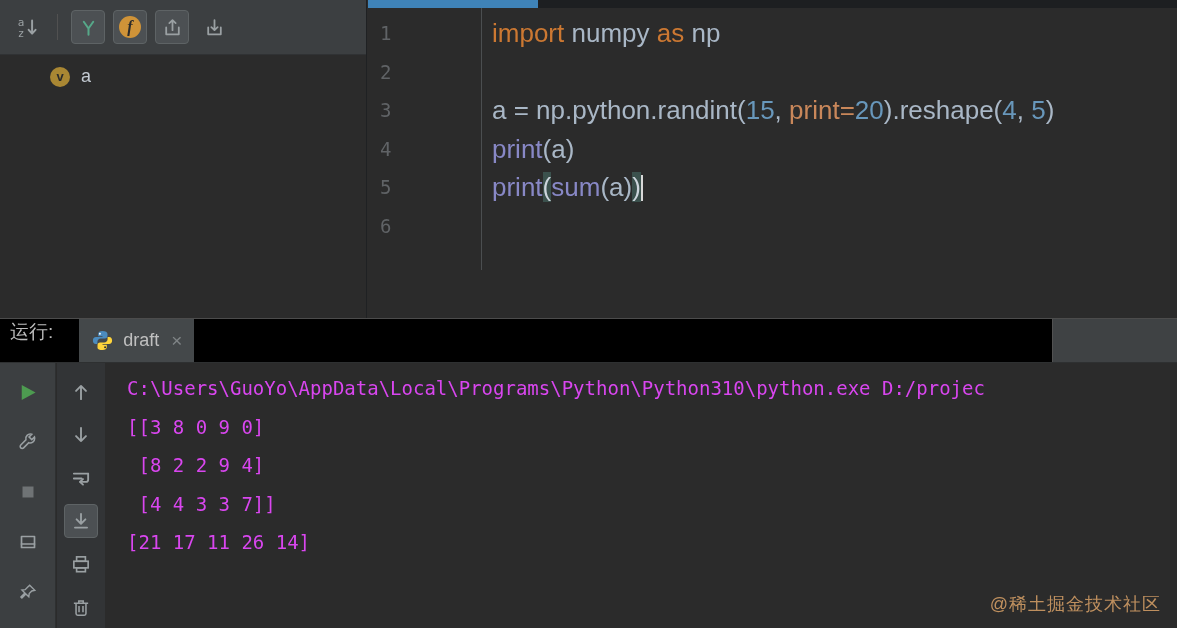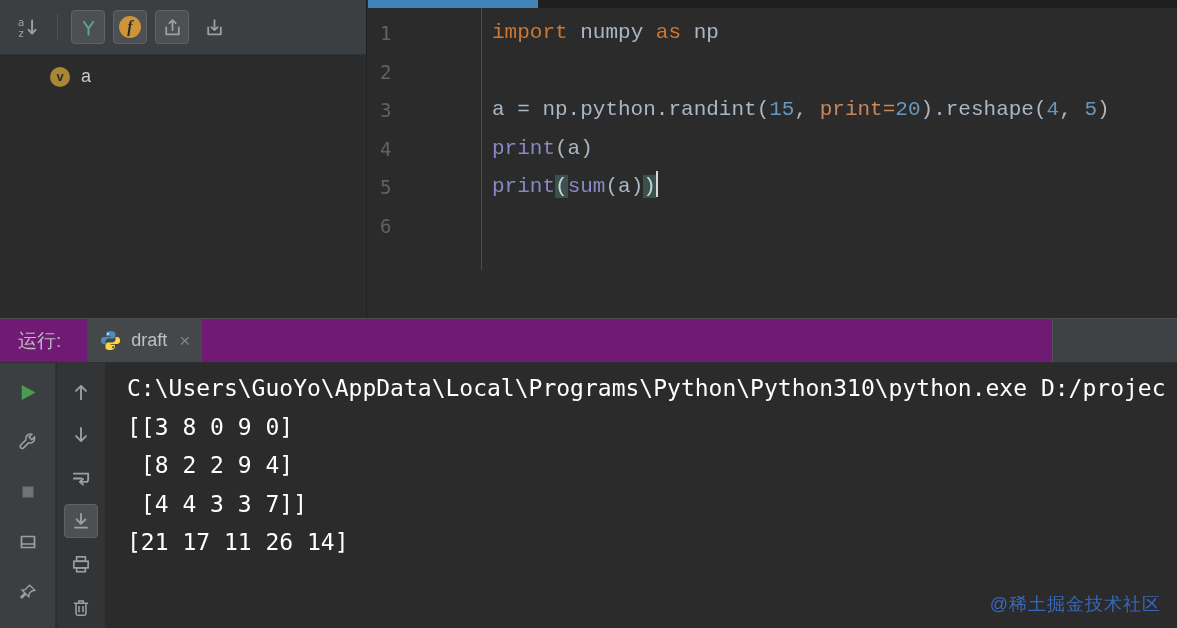--- a/index.html
+++ b/index.html
@@ -17,43 +17,43 @@
   .var-badge{width:20px;height:20px;border-radius:50%;background:#a98733;color:#2b2b2b;font-weight:bold;font-size:13px;display:flex;align-items:center;justify-content:center;flex:none}
   .tree-label{color:#c3cad2;font-size:18px}
 
   
   .editor{position:absolute;left:368px;top:0;right:0;height:318px;background:#2b2b2b}
   .tabstrip{height:8px;background:#1d1f21}
   .tab-underline{width:170px;height:8px;background:#3f83b8}
   .gutter{position:absolute;left:0;top:8px;width:114px;height:262px;border-right:1px solid #4b4e50;padding:6px 0 0 12px}
   .gutter-line{height:38.5px;line-height:38.5px;color:#606366;font-family:"DejaVu Sans Mono",monospace;font-size:19px}
   .code{position:absolute;left:115px;top:8px;right:0;padding:6px 0 0 9px}
-  .code-line{height:38.5px;line-height:38.5px;font-family:Liberation Mono, monospace;font-size:21px;white-space:pre;color:#a9b7c6}
+  .code-line{height:38.5px;line-height:38.5px;font-family:Liberation Sans, sans-serif;font-size:26px;white-space:pre;color:#a9b7c6}
   .tok-kw{color:#cc7832}
   .tok-plain{color:#a9b7c6}
   .tok-num{color:#6897bb}
   .tok-builtin{color:#8888c6}
   .tok-arg{color:#c9875a}
   .tok-match{background:#3b514d;color:#cdd5dc}
   .cursor{display:inline-block;width:2px;height:26px;background:#d8d8d8;vertical-align:-5px}
 
   
   .run-panel{position:absolute;left:0;top:318px;right:0;bottom:0;background:#2b2b2b}
-  .run-header{height:45px;background:#701a75;border-top:1px solid #4c4c4c;border-bottom:1px solid #2e3031;display:flex;align-items:center;padding-left:18px;position:relative}
+  .run-header{height:45px;background:#000000;border-top:1px solid #4c4c4c;border-bottom:1px solid #2e3031;display:flex;padding-left:10px;position:relative}
   .run-title{color:#bcbcbc;font-size:19px;margin-right:26px}
   .run-tab{display:flex;align-items:center;gap:9px;padding:0 12px;height:100%;background:#44484a;cursor:pointer}
   .run-tab-label{color:#c0c0c0;font-size:18px}
   .tab-close{color:#7f8486;font-size:19px;margin-left:3px;cursor:pointer;line-height:1}
   .header-right{position:absolute;right:0;top:0;width:125px;height:100%;background:#3f4244;border-left:1px solid #515151}
   .run-body{position:absolute;left:0;top:45px;right:0;bottom:0}
   .run-toolbar-outer{position:absolute;left:0;top:0;width:56px;bottom:0;background:#3c3f41;border-right:1px solid #2e3031;display:flex;flex-direction:column;align-items:center;gap:16px;padding-top:12px}
   .run-toolbar-inner{position:absolute;left:57px;top:0;width:48px;bottom:0;background:#323436;display:flex;flex-direction:column;align-items:center;gap:9px;padding-top:12px}
   .console{position:absolute;left:105px;top:0;right:0;bottom:0;background:#2b2b2b;padding:6px 0 0 22px;overflow:hidden}
-  .console-line{font-family:"DejaVu Sans Mono",monospace;font-size:23px;line-height:38.5px;color:#ffffff;white-space:pre}
-  .watermark{position:absolute;right:16px;bottom:12px;color:#3b82f6;opacity:.7;font-size:18px;letter-spacing:1px}
+  .console-line{font-family:"DejaVu Sans Mono",monospace;font-size:19px;line-height:38.5px;color:#d946ef;white-space:pre}
+  .watermark{position:absolute;right:16px;bottom:12px;color:#fdba74;opacity:.7;font-size:18px;letter-spacing:1px}
 </style>
 </head>
 <body>
 
 <div class="app">
 
   <div class="structure-panel">
     <div class="panel-toolbar">
         <div class="tbtn">
           <svg viewBox="0 0 20 20" width="23" height="23">

